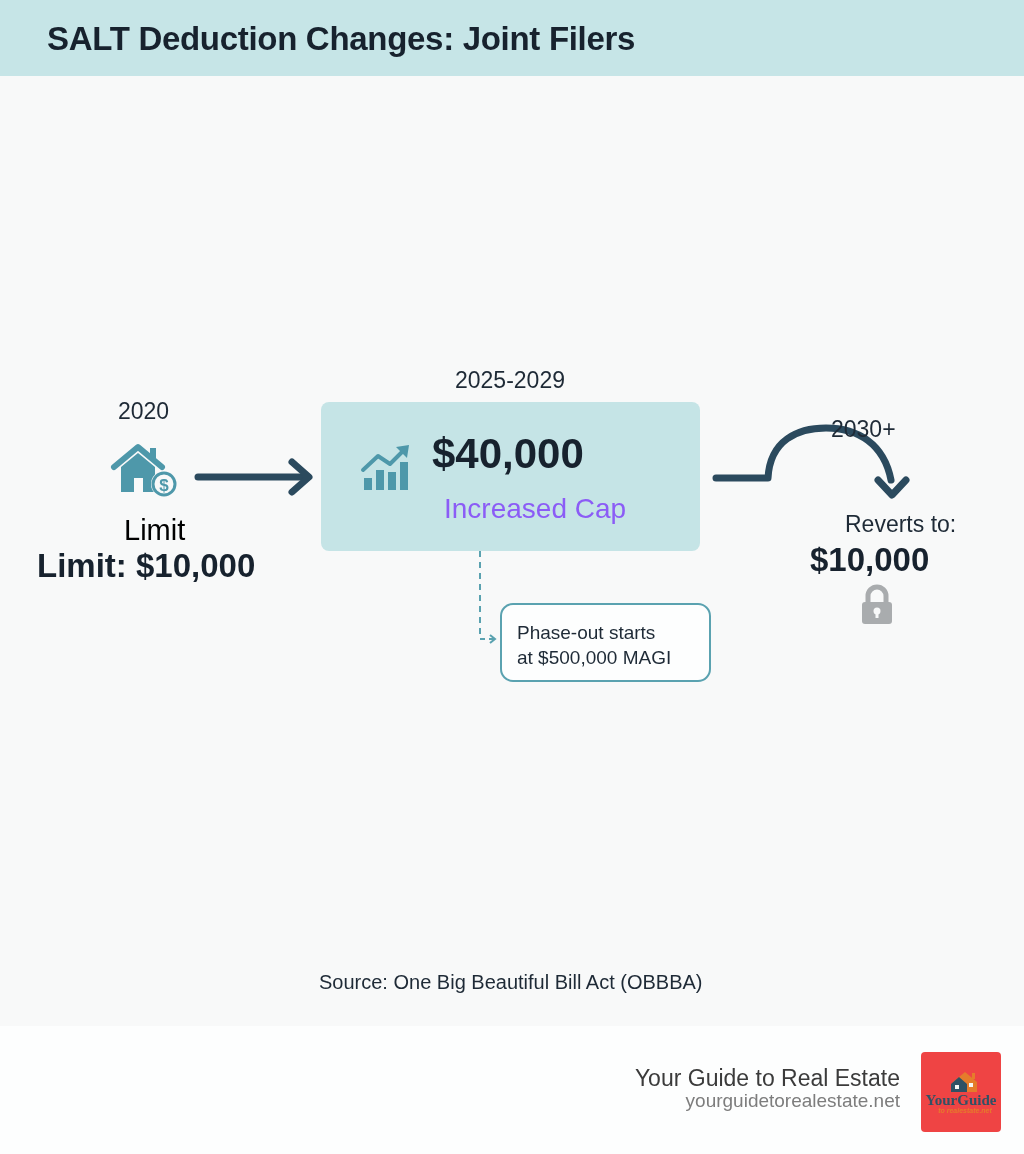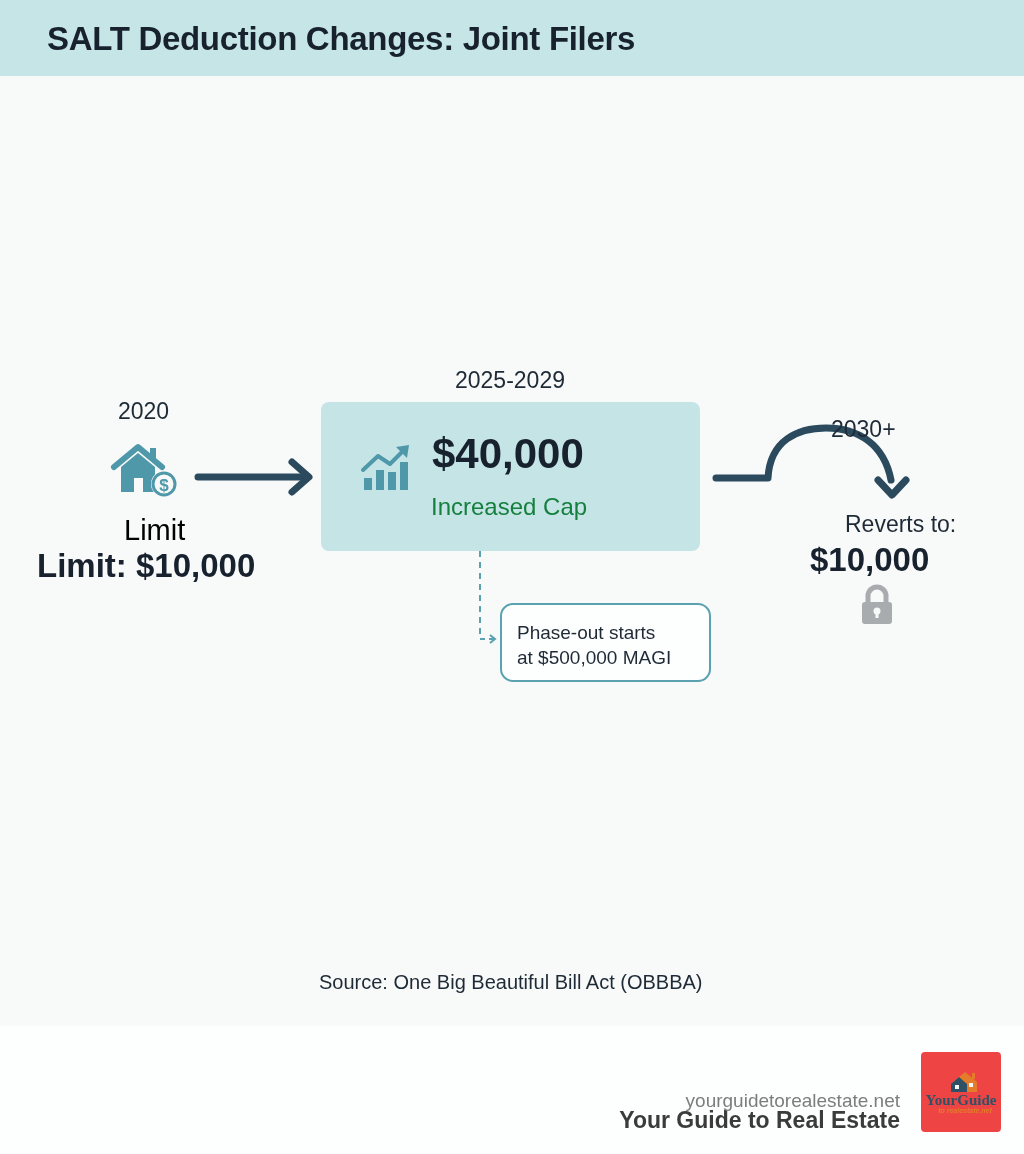--- a/index.html
+++ b/index.html
@@ -32,39 +32,39 @@
     .limit-big { left: 37px; top: 547px; font-size: 33px; font-weight: bold; color: #17222e; }
 
     .arrow-1 { left: 192px; top: 456px; width: 126px; height: 42px; }
 
     .cap-box {
       position: absolute; left: 321px; top: 402px; width: 379px; height: 149px;
       background: #c5e4e6; border-radius: 8px;
     }
     .chart-icon { left: 360px; top: 444px; width: 52px; height: 48px; }
     .cap-amount { left: 432px; top: 430px; font-size: 42px; font-weight: bold; color: #17222e; }
-    .cap-label { left: 431px; top: 493px; font-size: 24px; color: #15803d; }
+    .cap-label { left: 444px; top: 493px; font-size: 28px; color: #8b5cf6; }
 
     .dashed-connector { left: 474px; top: 551px; width: 28px; height: 96px; }
     .phaseout-box {
       position: absolute; left: 500px; top: 603px; width: 207px; height: 75px;
       border: 2px solid #5aa2b0; border-radius: 13px; background: #fdfefe;
     }
     .phaseout-line { position: absolute; left: 15px; font-size: 19px; color: #1e2a36; white-space: nowrap; }
     .phaseout-line.l1 { top: 17px; }
     .phaseout-line.l2 { top: 42px; }
 
     .curve-arrow { left: 708px; top: 420px; width: 210px; height: 90px; }
     .reverts-label { left: 813px; top: 511px; font-size: 23px; color: #1e2a36; margin-left: 32px; }
     .reverts-amount { left: 810px; top: 541px; font-size: 33px; font-weight: bold; color: #17222e; }
     .lock-icon { left: 860px; top: 584px; width: 34px; height: 42px; }
 
     .source { left: 319px; top: 971px; font-size: 20px; color: #1e2a36; }
 
-    .footer-title { right: 124px; top: 1107px; font-size: 23px; font-weight: bold; color: #3b3b3b; text-align: right; }
+    .footer-title { right: 124px; top: 1065px; font-size: 23px; font-weight: normal; color: #3b3b3b; text-align: right; }
     .footer-url { right: 124px; top: 1090px; font-size: 19px; color: #7d7d7d; text-align: right; }
     .logo-box {
       position: absolute; left: 921px; top: 1052px; width: 80px; height: 80px;
       background: #ef4444; border-radius: 4px;
     }
     .logo-svg { position: absolute; left: 0; top: 0; width: 80px; height: 80px; }
   </style>
 </head>
 <body>
 

